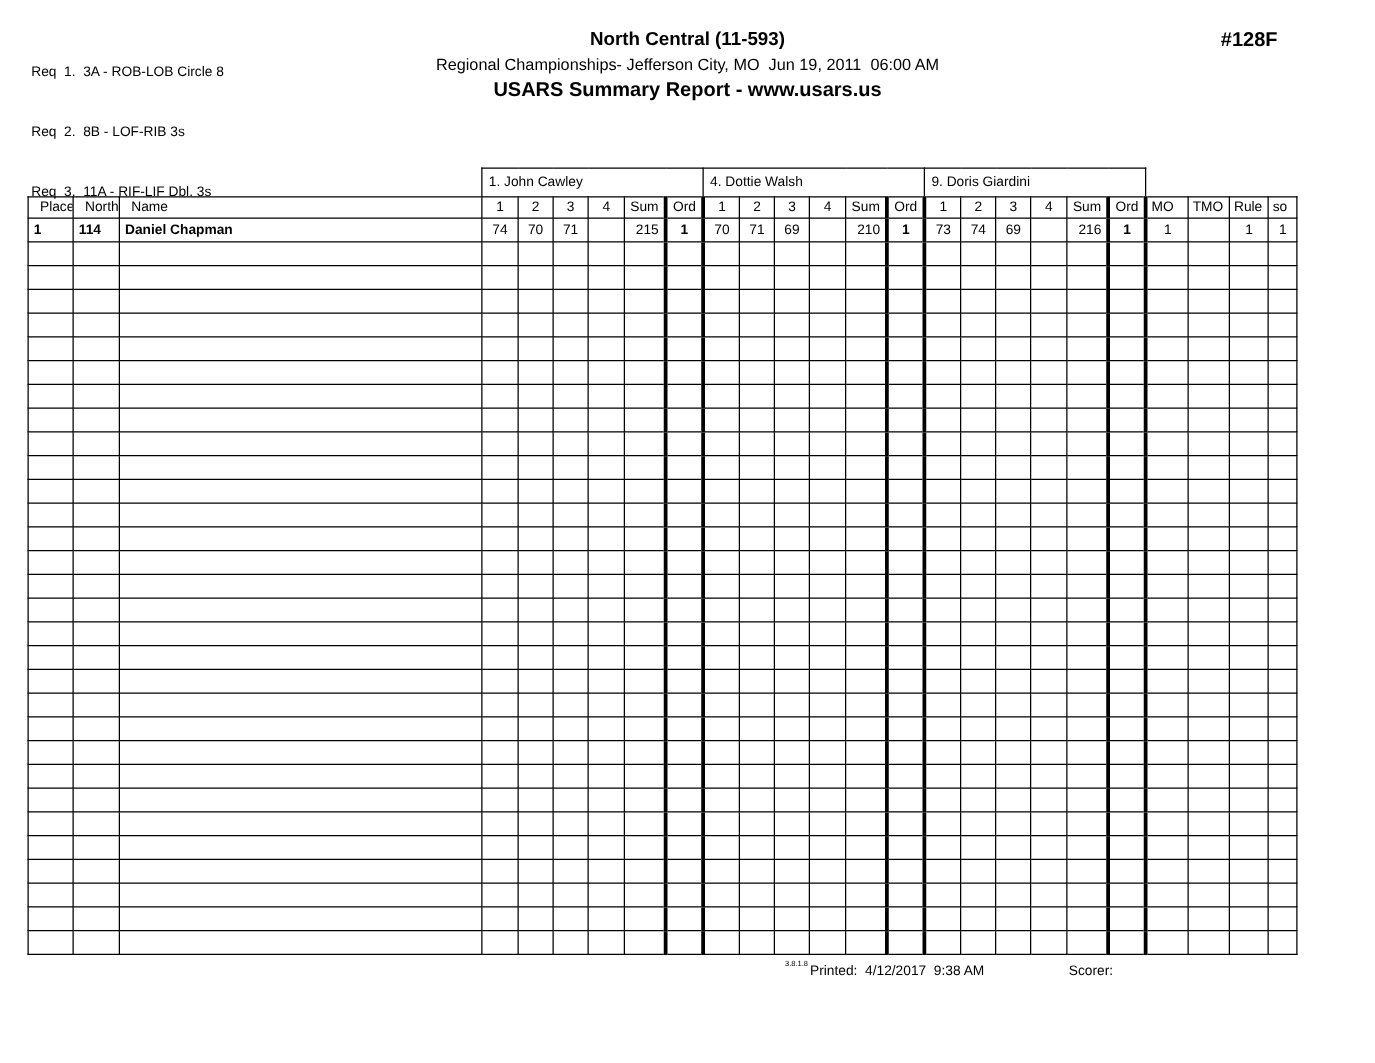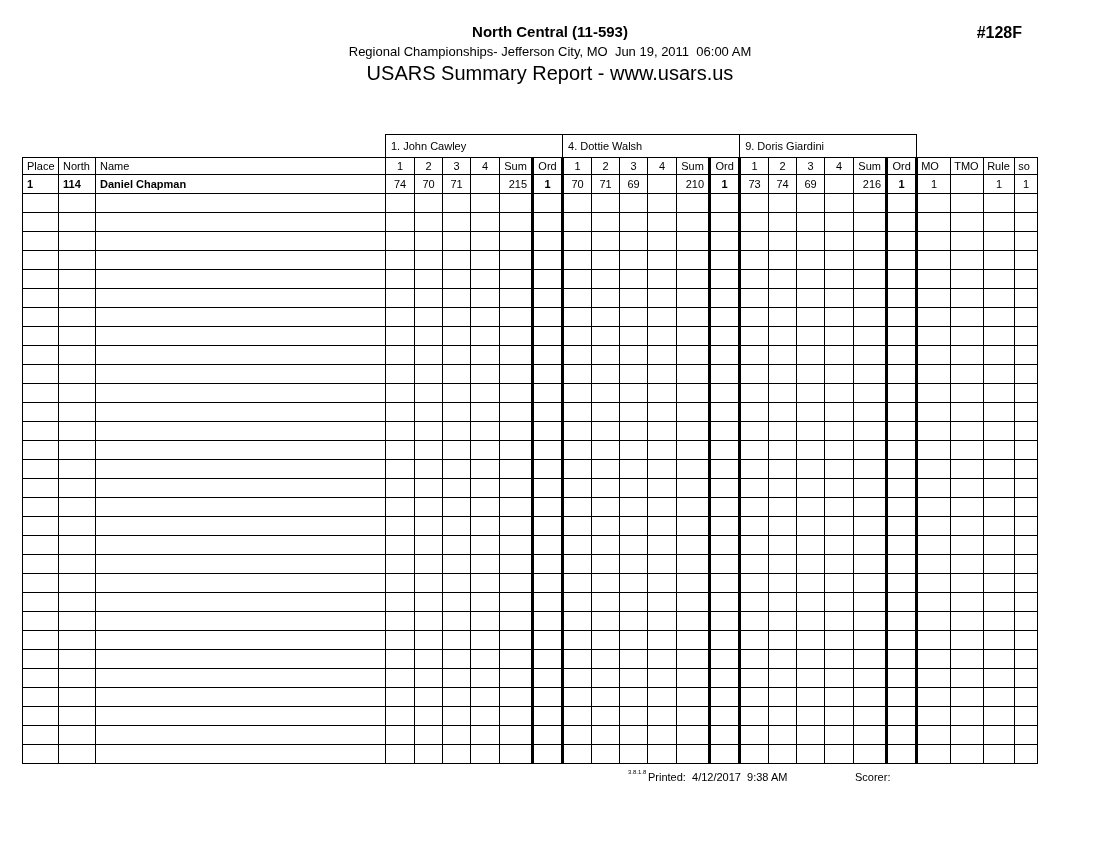--- a/index.html
+++ b/index.html
@@ -8,36 +8,36 @@
     font-family:"Liberation Sans", sans-serif; color:#000;
   }
   .page { position:absolute; inset:0; background:#fff; }
 
   
   .reqs { position:absolute; left:25px; top:18px; font-size:11px; line-height:16px; white-space:pre; }
   .titles { position:absolute; left:0; top:22px; width:100%; text-align:center; }
   .title-main  { font-size:15px; font-weight:bold; line-height:20px; }
   .title-sub   { font-size:13px; line-height:20px; white-space:pre; }
   .title-event { font-size:17px; font-weight:bold; line-height:23px; }
-  .title-report{ font-size:20px; line-height:22px; }
+  .title-report{ font-size:16px; line-height:22px;font-weight:bold; }
   .docnum { position:absolute; right:78px; top:24px; font-size:16px; font-weight:bold; }
 
   
   .table-wrap { position:absolute; left:22px; top:134px; }
   table { border-collapse:collapse; table-layout:fixed; width:1015px; }
   td, th { border:1px solid #000; font-size:11px; padding:0 2px; overflow:hidden; white-space:nowrap; font-weight:normal; }
 
   tr.judge-row td { height:22px; }
   tr.judge-row td.spacer { border:none; background:transparent; }
   td.judge-name { text-align:left; padding-left:5px; font-size:11px;margin-left:48px; }
 
   tr.header-row th { height:16px; line-height:16px; }
   tbody td { height:18px; line-height:18px; }
 
-  .h-left { text-align:left; padding-left:4px; }
+  .h-left { text-align:left; padding-left:9px; }
   .c-place { text-align:left; padding-left:4px; }
   .c-cont  { text-align:left; padding-left:4px; }
   .c-name  { text-align:left; padding-left:4px; }
   .c-score { text-align:center; }
   .c-sum   { text-align:right; padding-right:4px; }
   .c-ord   { text-align:center; border-left:3px solid #000; border-right:3px solid #000; }
   .c-extra { text-align:center; }
   th.c-ord { font-weight:normal; }
   th.c-sum { text-align:center; padding-right:2px; }
   th.c-score { text-align:center; }
@@ -48,20 +48,25 @@
   .footer { position:relative; height:18px; margin-top:4px; font-size:11px; }
   .footer .version { position:absolute; left:606px; top:1px; font-size:6px; }
   .footer .printed { position:absolute; left:626px; top:3px; white-space:pre; }
   .footer .scorer  { position:absolute; left:833px; top:3px; white-space:pre; }
 </style>
 </head>
 <body>
 
 <div class="page">
 
+  <div class="reqs">
+    <div>Req  1.  3A - ROB-LOB Circle 8</div>
+    <div>Req  2.  8B - LOF-RIB 3s</div>
+    <div>Req  3.  11A - RIF-LIF Dbl. 3s</div>
+  </div>
 
   <div class="titles">
     <div class="title-main">North Central (11-593)</div>
     <div class="title-sub">Regional Championships- Jefferson City, MO  Jun 19, 2011  06:00 AM</div>
     <div class="title-report">USARS Summary Report - www.usars.us</div>
   </div>
 
   <div class="docnum">#128F</div>
 
   <div class="table-wrap">

